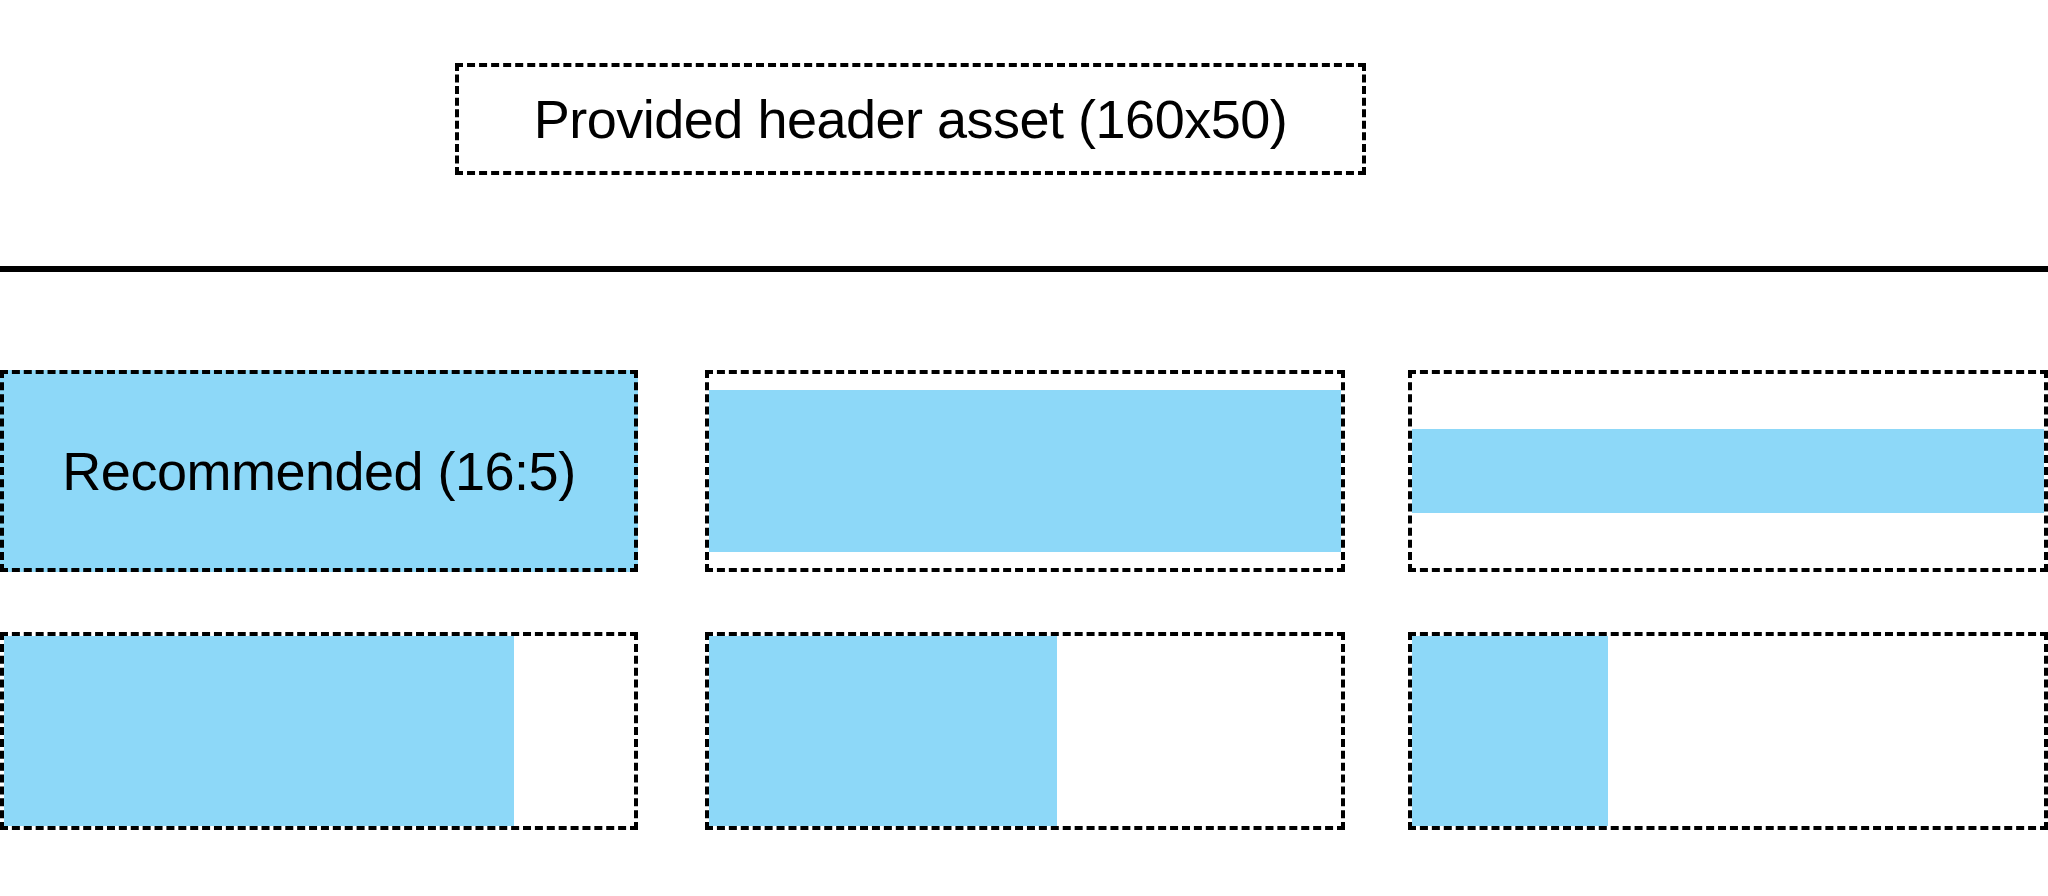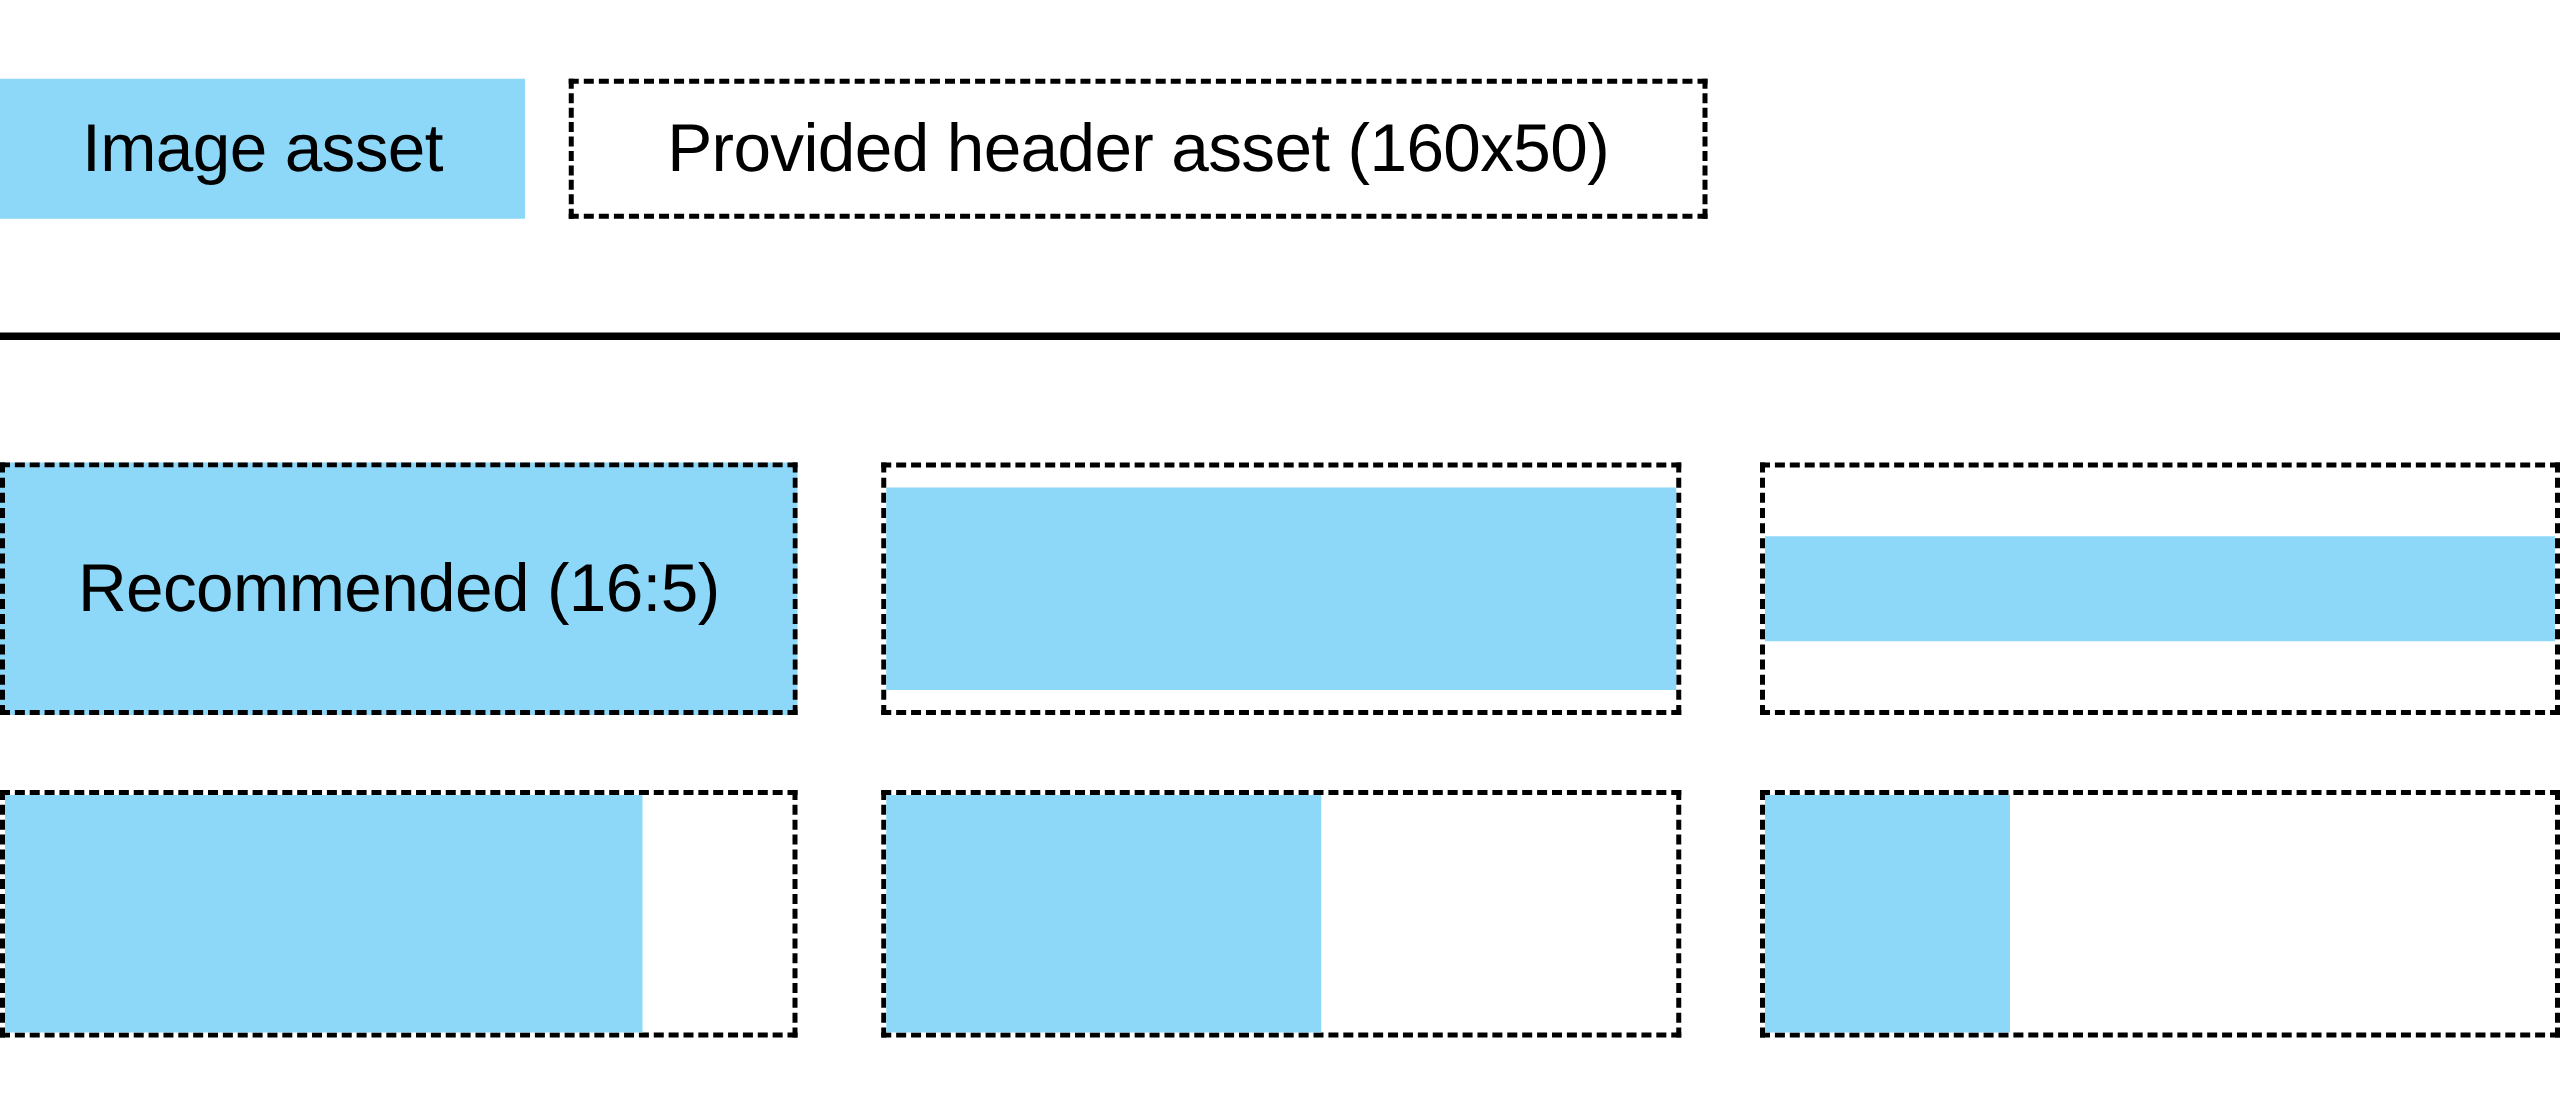--- a/index.html
+++ b/index.html
@@ -88,23 +88,20 @@
   .r2 { top: 632px; height: 198px; }
   .c1 { left: 0;      width: 638px; padding-left: 24px; }
   .c2 { left: 705px;  width: 640px; }
   .c3 { left: 1408px; width: 640px; }
 </style>
 </head>
 <body>
 
 <div class="canvas" style="--blue: #8DD8F8; --line: #000000; --text: #000000; --bg: #FFFFFF;">
 
-  <div class="legend-swatch">
-    <span class="label">Image asset</span>
-  </div>
   <div class="legend-space">
     <span class="label">Provided header asset (160x50)</span>
   </div>
 
   <div class="divider"></div>
 
   <div class="ex r1 c1" style="background: rgb(141, 216, 248);">
     <div class="fill" style="width: 100%; height: 100%; top: 0%;"></div>
     <span class="ex-label">Recommended (16:5)</span>
   </div>

